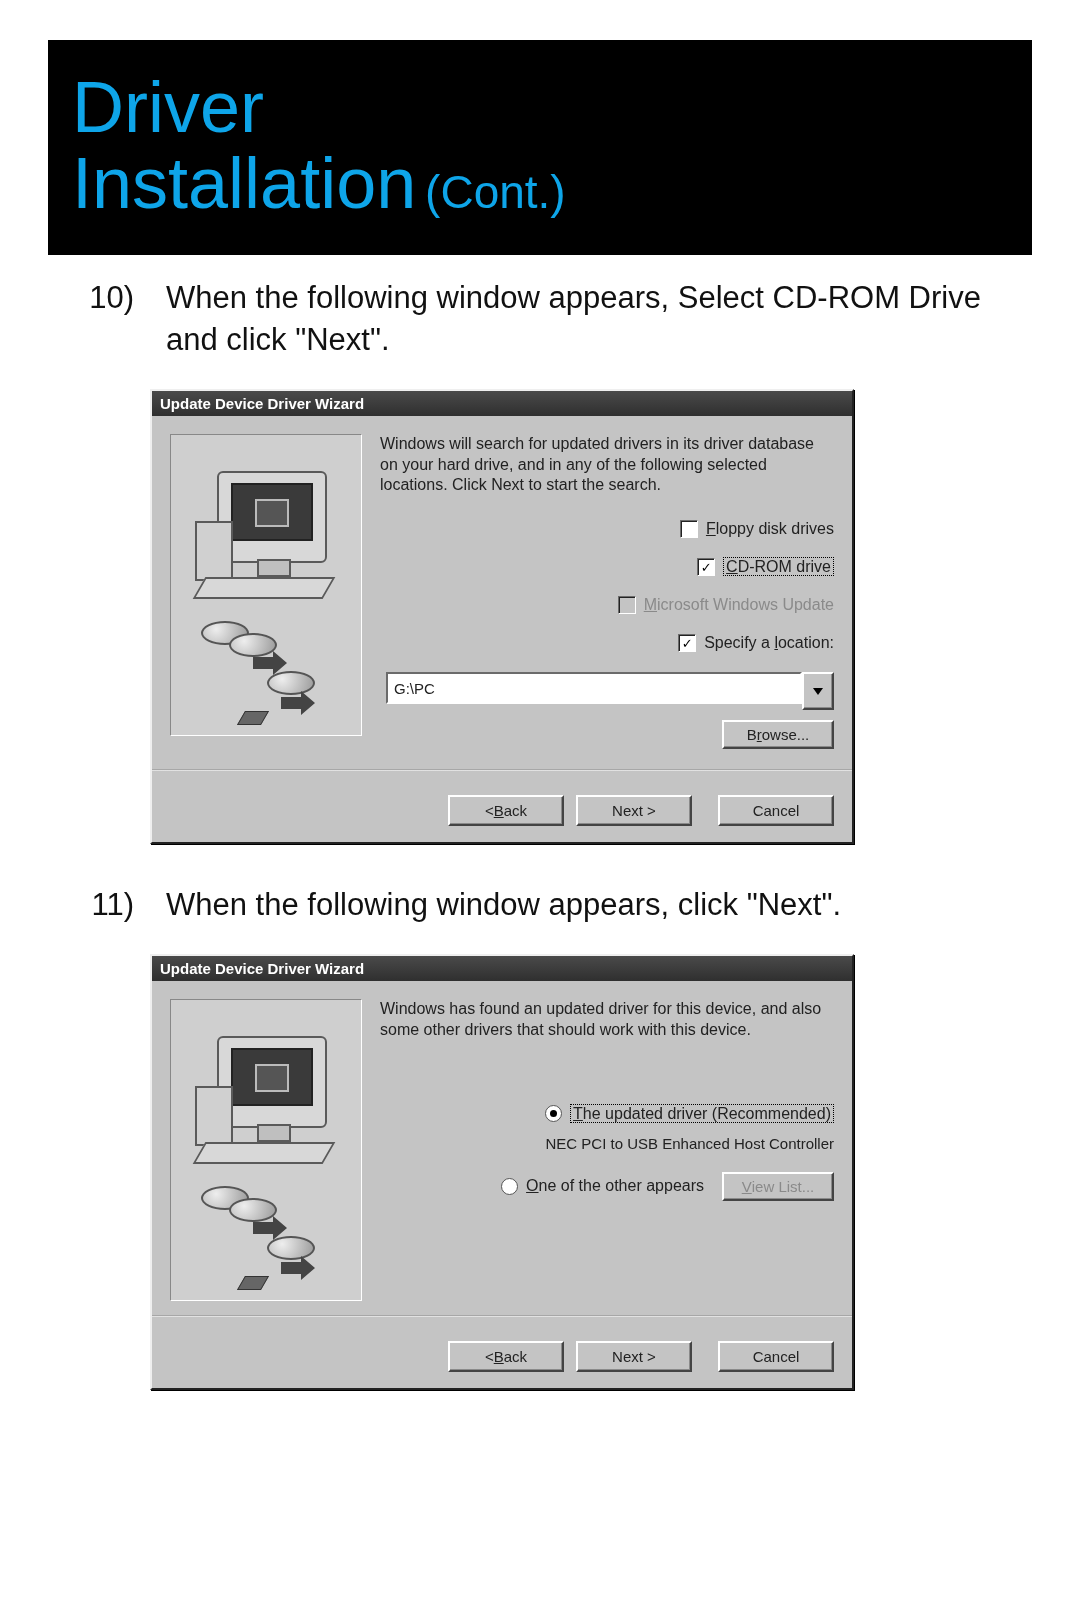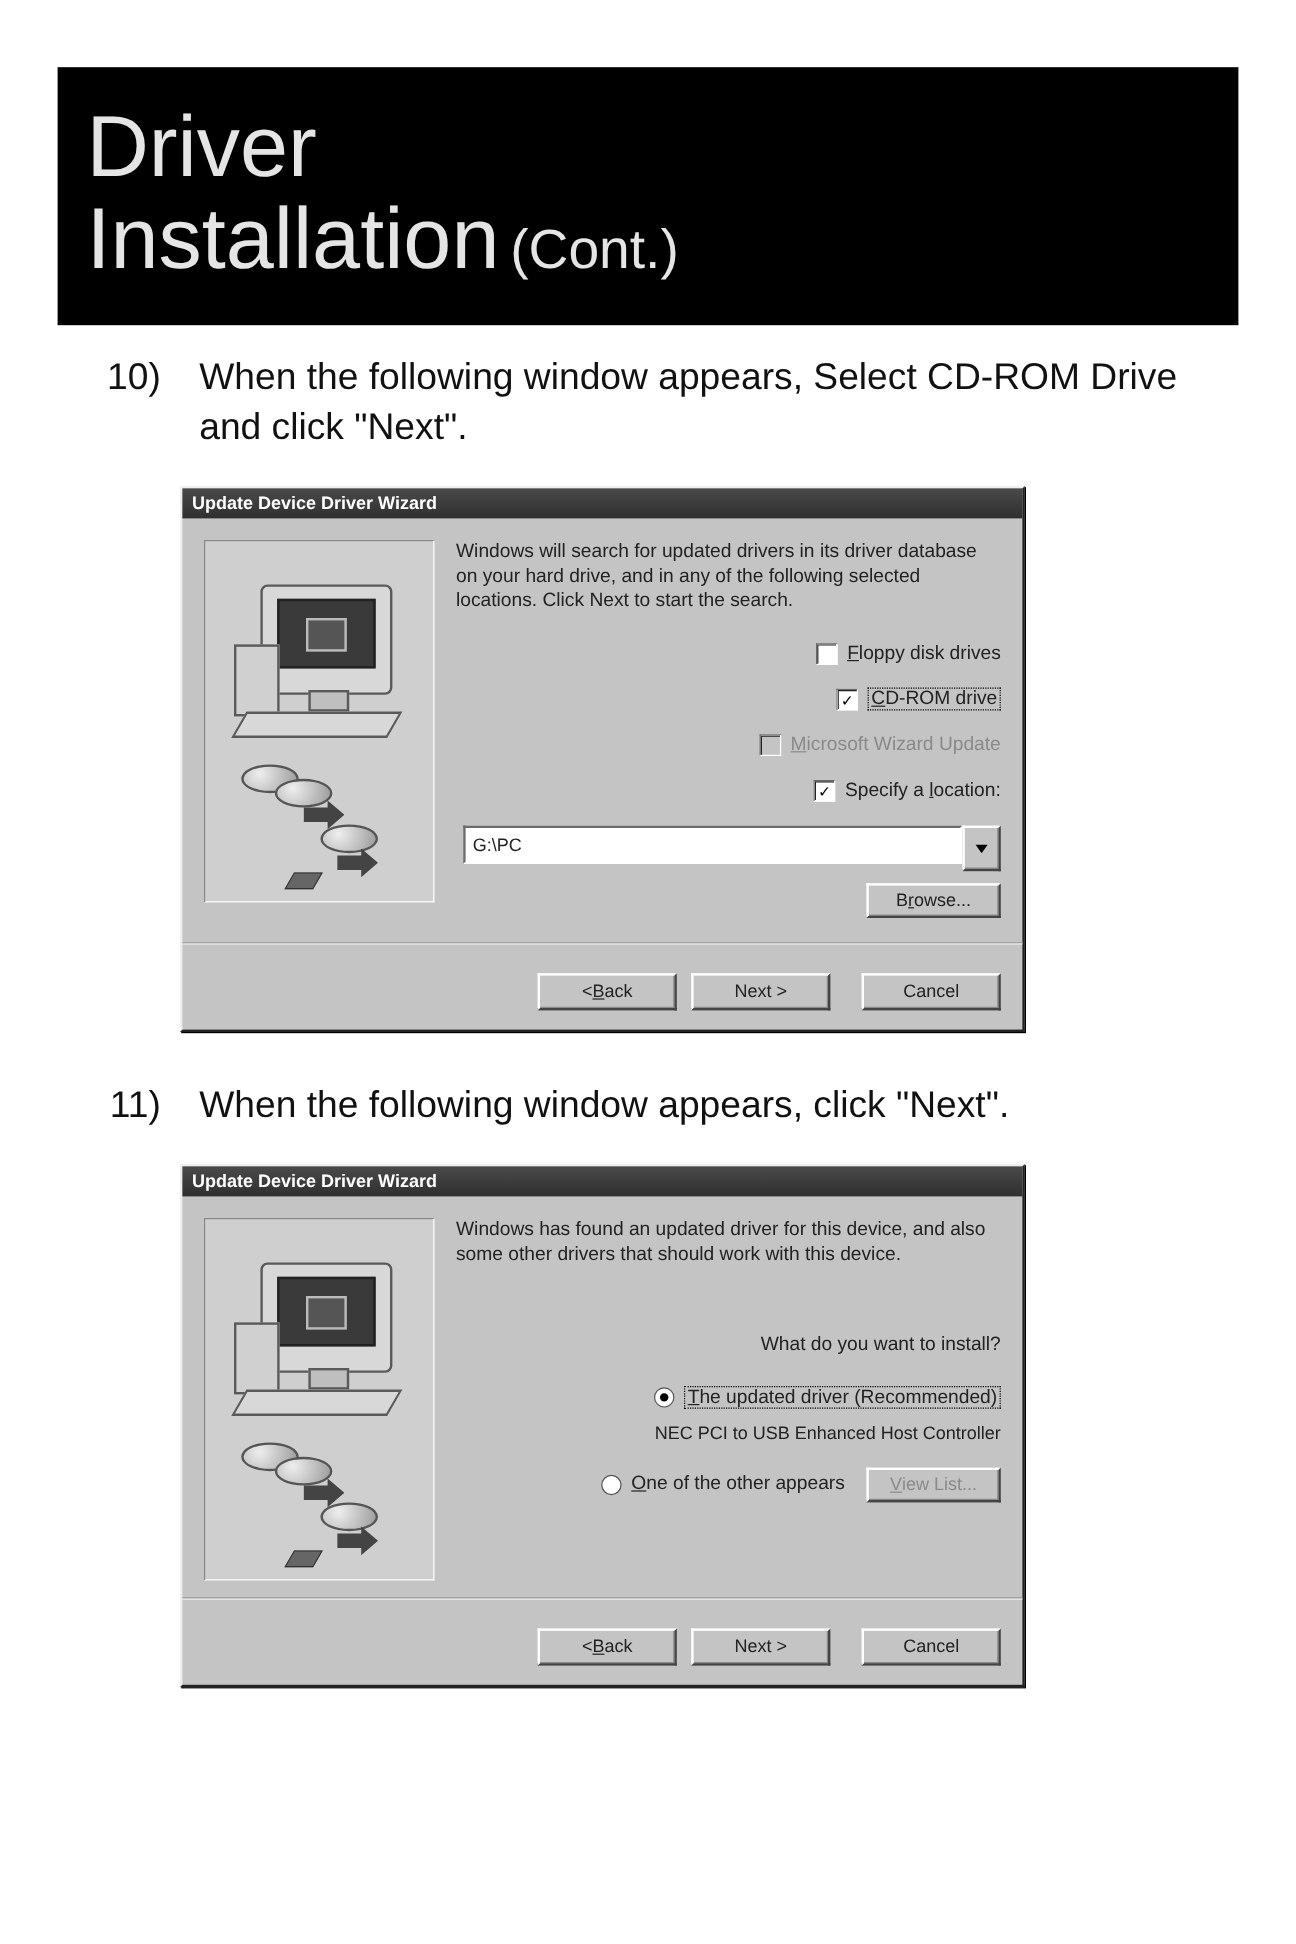--- a/index.html
+++ b/index.html
@@ -9,21 +9,21 @@
     --win-title-text:#ffffff;
     --win-shadow:#6b6b6b;
     --win-hilite:#efefef;
     --win-dark:#222;
     --text:#222;
     --disabled:#8a8a8a;
   }
   html,body{margin:0;padding:0;background:#fff;color:#111;}
   body{width:1080px;min-height:1620px;font-family:Arial,Helvetica,sans-serif;}
   .page{padding:40px 48px;}
-  .banner{background:#000;color:#e5e5e5;padding:30px 24px 34px;margin:16px 0 22px 0;}
+  .banner{background:#000;color:#0ea5e9;padding:30px 24px 34px;margin:0 0 22px 0;}
   .banner h1{margin:0;font-weight:400;font-family:Arial,Helvetica,sans-serif;}
   .banner .l1{font-size:72px;line-height:1.05;display:block;}
   .banner .l2{font-size:72px;line-height:1.05;}
   .banner .cont{font-size:46px;}
   .steps{padding:0 22px;}
   ol.step-list{list-style:none;margin:0;padding:0;font-size:31px;line-height:1.35;}
   ol.step-list>li{display:flex;gap:32px;margin-bottom:28px;}
   ol.step-list .num{min-width:64px;text-align:right;}
 
   
@@ -154,21 +154,21 @@
             <span class="fld-label"><u>F</u><span>loppy disk drives</span></span>
           </div>
 
           <div class="chk-row">
             <span class="chk checked"></span>
             <span class="fld-label"><span class="dotted-focus"><u>C</u><span>D-ROM drive</span></span></span>
           </div>
 
           <div class="chk-row disabled">
             <span class="chk" style="background:#c4c4c4"></span>
-            <span class="fld-label"><u>M</u><span>icrosoft Wizard Update</span></span>
+            <span class="fld-label"><u>M</u><span>icrosoft Windows Update</span></span>
           </div>
 
           <div class="chk-row">
             <span class="chk checked"></span>
             <span class="fld-label"><span>Specify a </span><u>l</u><span>ocation:</span></span>
           </div>
 
           <div class="combo">
             <div class="input">G:\PC</div>
             <div class="btn98 small drop">
@@ -226,21 +226,20 @@
               </svg></div>
           <div class="disc d3"></div>
           <div class="arrow a2"><svg viewBox="0 0 34 24">
                 <polygon points="0,6 20,6 20,0 34,12 20,24 20,18 0,18" fill="#444"></polygon>
               </svg></div>
           <div class="chip"></div>
         </div>
         <div class="content right-col">
           <p>Windows has found an updated driver for this device, and also some other drivers that should work with this device.</p>
           <div style="height:40px"></div>
-          <p>What do you want to install?</p>
 
           <div class="chk-row">
             <span class="radio checked"></span>
             <span class="fld-label"><span class="dotted-focus"><u>T</u><span>he updated driver (Recommended)</span></span></span>
           </div>
           <div class="sub-desc">NEC PCI to USB Enhanced Host Controller</div>
 
           <div style="height:20px"></div>
 
           <div class="inline-right">

